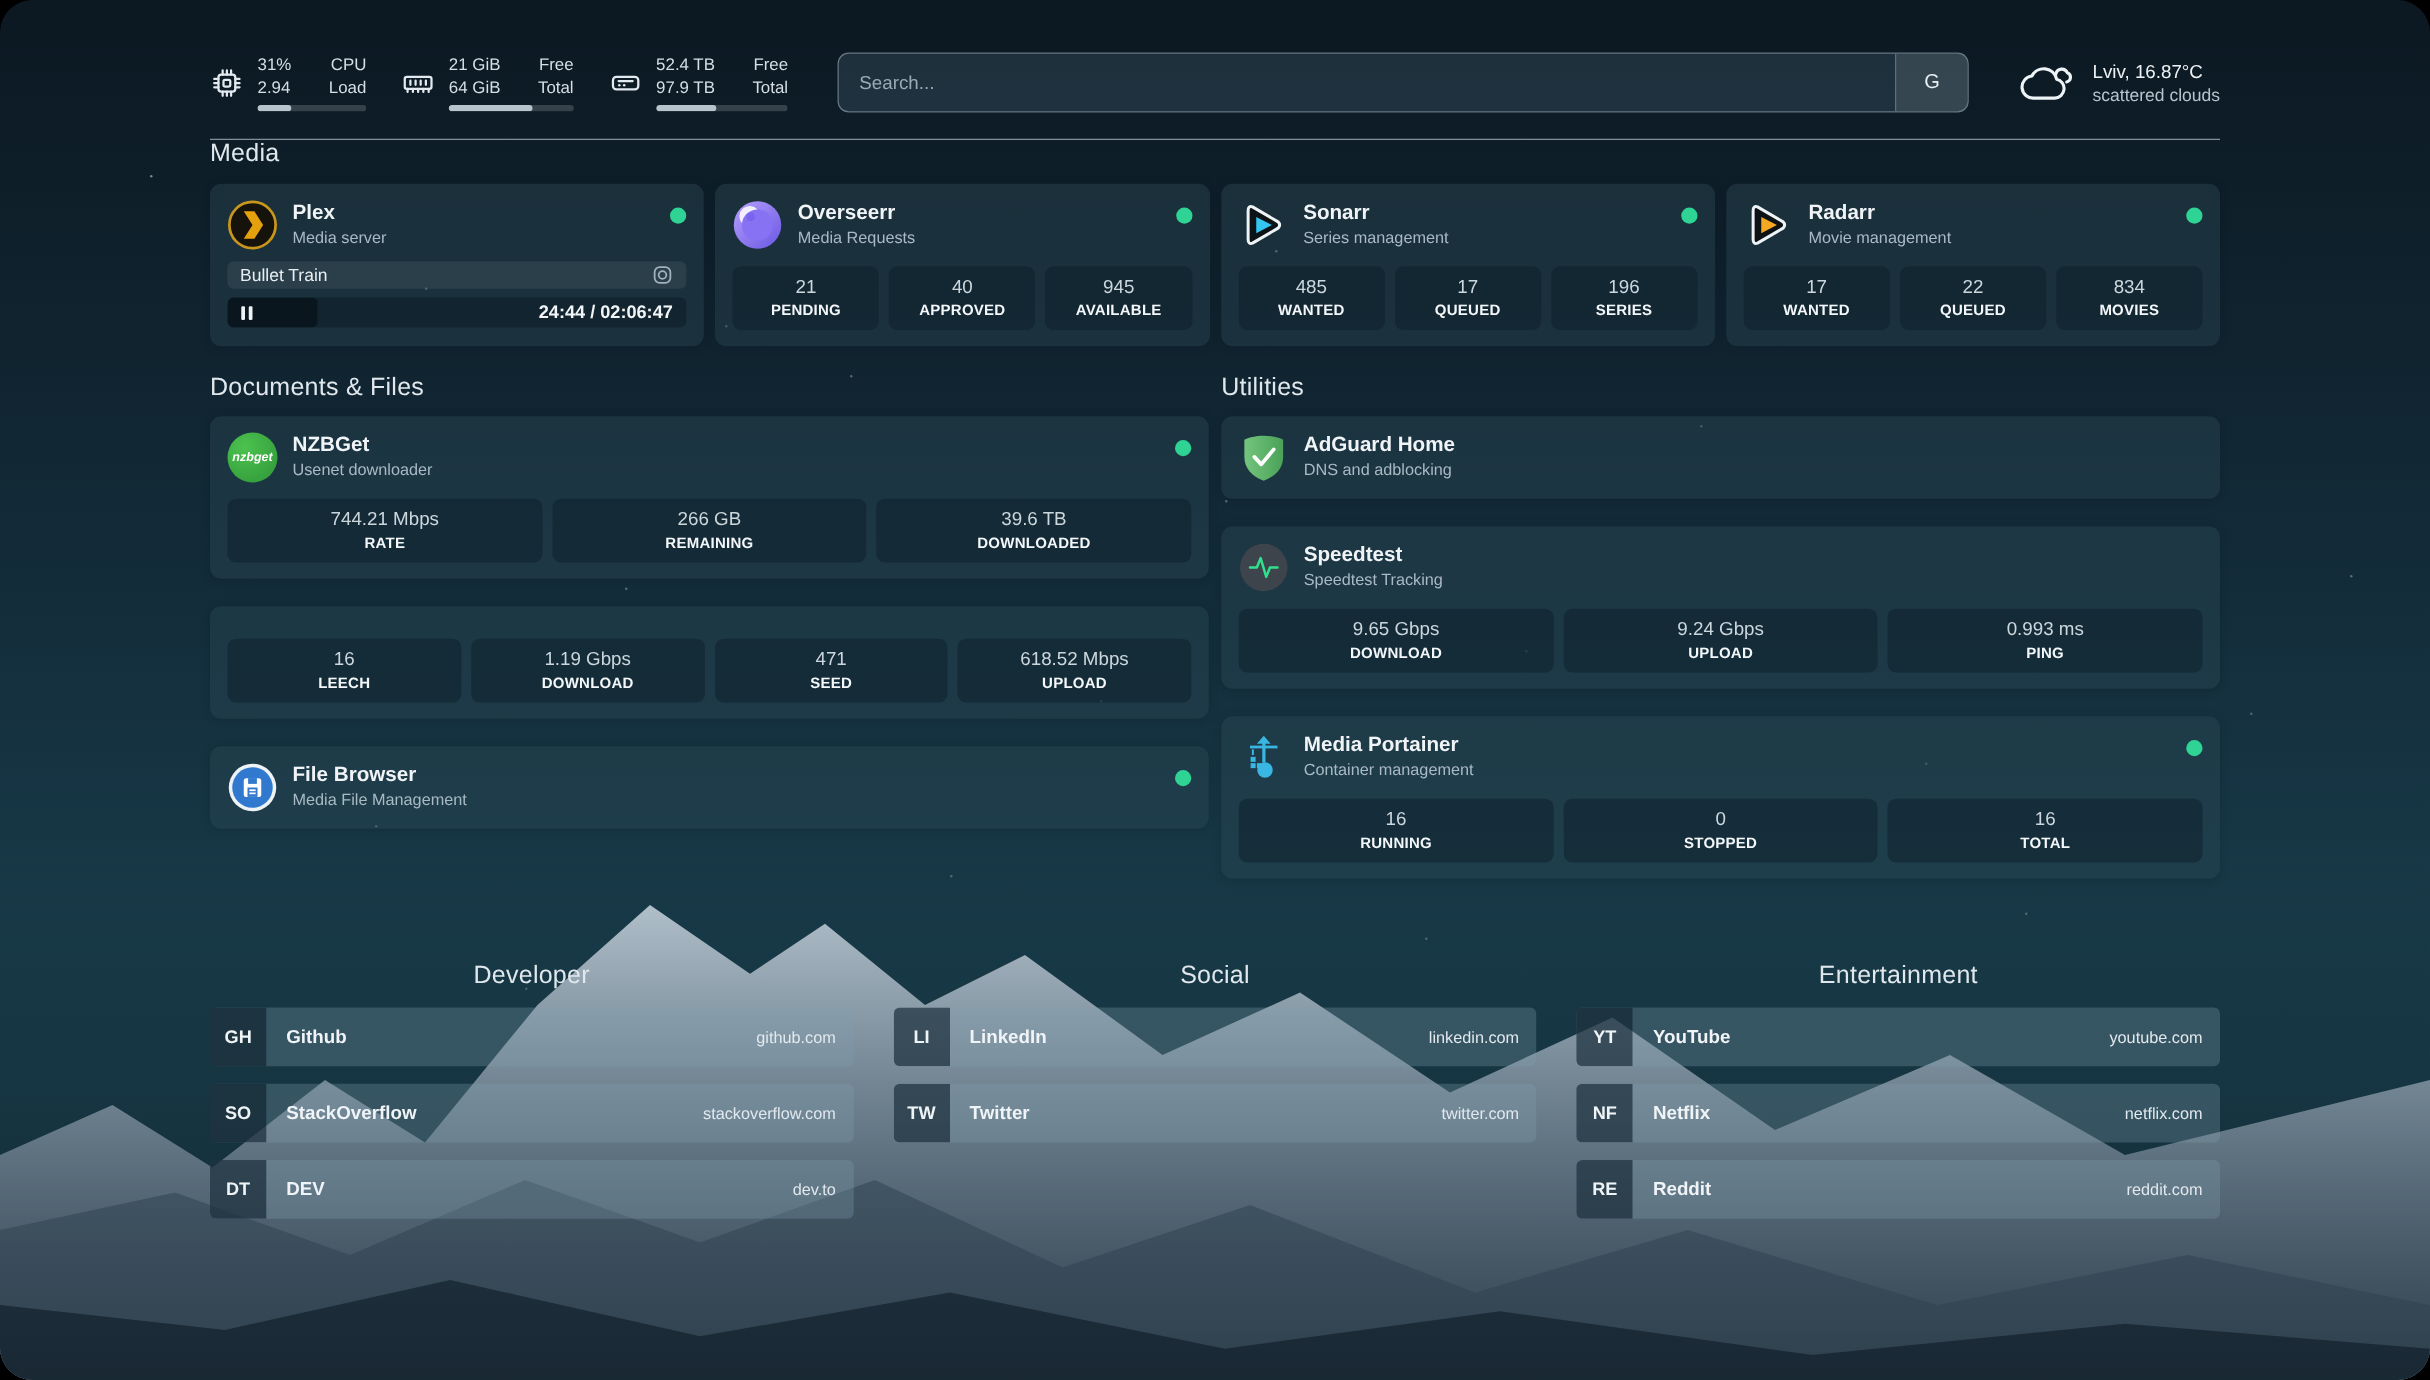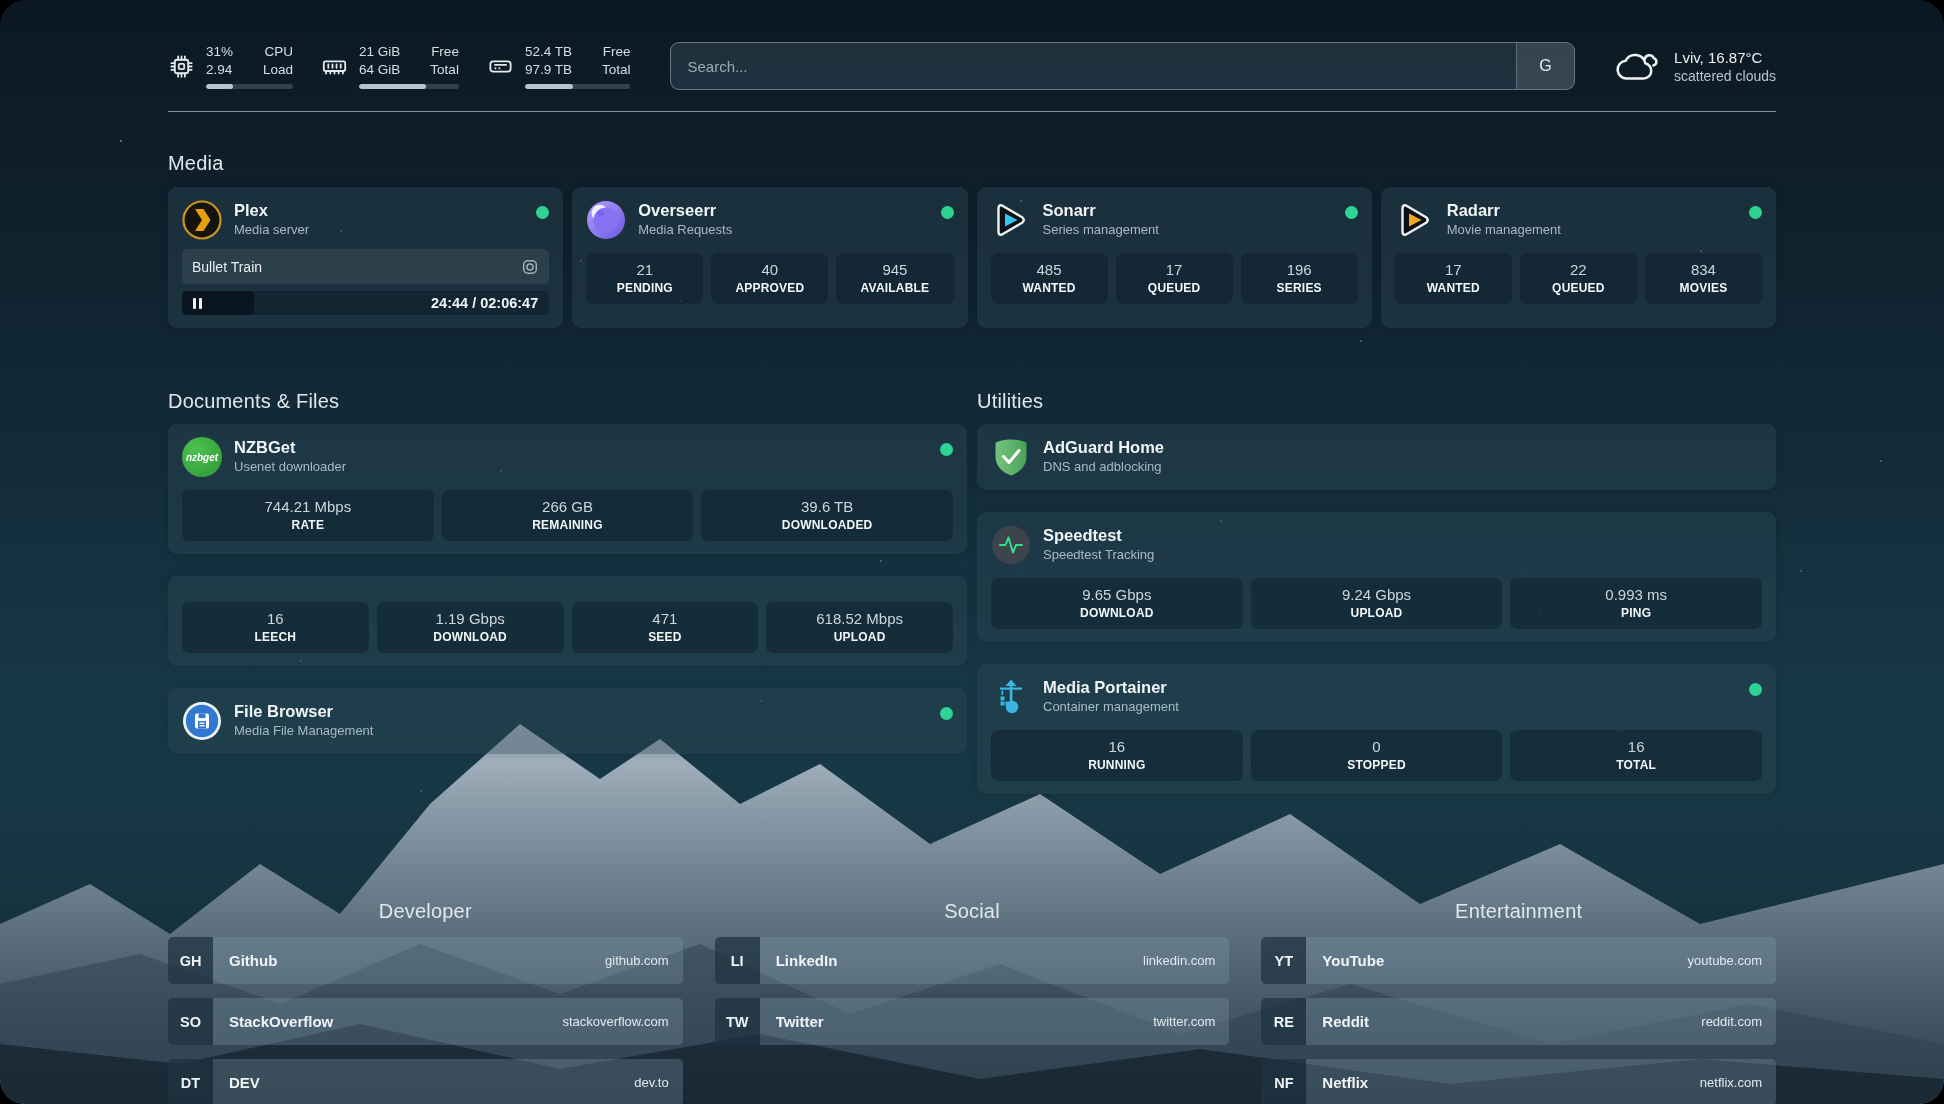--- a/index.html
+++ b/index.html
@@ -39,21 +39,21 @@
 
   .weather { display:flex; align-items:center; gap:13px; }
   .weather-icon { width:46px; height:40px; color:#eef3f6; }
   .weather-icon svg { width:100%; height:100%; }
   .weather-line1 { font-size:15px; color:#ecf1f4; }
   .weather-line2 { font-size:14px; color:#b6c5ce; margin-top:2px; }
 
   .divider { margin-top:21px; height:1px; background:rgba(225,236,243,.55); }
 
   
-  .sec-title { font-size:20px; font-weight:500; color:#e0e8ed; letter-spacing:.2px;margin-top:40px; }
+  .sec-title { font-size:20px; font-weight:500; color:#e0e8ed; letter-spacing:.2px; }
   .media-title { }
   .media-grid { display:grid; grid-template-columns:repeat(4,1fr); gap:9px; margin-top:12px; }
 
   .card { background:rgba(44,72,84,.42); border-radius:9px; padding:13px 14px;
     box-shadow:0 1px 8px rgba(0,0,0,.15); }
   .svc-header { display:flex; align-items:flex-start; gap:12px; }
   .svc-icon { width:40px; height:40px; flex:none; }
   .svc-icon svg { width:100%; height:100%; display:block; }
   .svc-titles { padding-top:1px; }
   .svc-title { font-size:16.5px; font-weight:600; color:#f0f4f7; }
@@ -61,21 +61,21 @@
   .dot { width:13px; height:13px; border-radius:50%; background:#2fd394; margin-left:auto; margin-top:6px; flex:none; }
 
   .stats { display:grid; gap:8px; margin-top:13px; }
   .cols-3 { grid-template-columns:repeat(3,1fr); }
   .cols-4 { grid-template-columns:repeat(4,1fr); }
   .stat { background:rgba(12,30,41,.5); border-radius:7px; text-align:center; padding:8px 4px 9px; }
   .stat-value { font-size:15px; color:#ccd7dd; }
   .stat-label { font-size:12px; font-weight:700; color:#f3f7f9; margin-top:3px; letter-spacing:.2px; }
 
   
-  .np-row { margin-top:9px; height:35px; display:flex; align-items:center; gap:8px;
+  .np-row { margin-top:9px; height:22px; display:flex; align-items:center; gap:8px;
     background:rgba(255,255,255,.07); border-radius:5px; padding:0 10px; }
   .np-title { font-size:14px; color:#e9eef2; }
   .np-cam { margin-left:auto; width:18px; height:18px; color:#9fb2bd; }
   .np-cam svg { width:100%; height:100%; }
   .np-progress { margin-top:7px; height:24px; position:relative; background:rgba(9,24,33,.5);
     border-radius:5px; display:flex; align-items:center; overflow:hidden; }
   .np-elapsed { position:absolute; left:0; top:0; bottom:0; background:rgba(8,18,26,.75);
     border-radius:5px; display:flex; align-items:center; padding-left:11px; }
   .pause-icon { display:flex; gap:3px; }
   .pause-icon i { display:block; width:3px; height:11px; background:#edf2f5; border-radius:1px; }
@@ -568,26 +568,26 @@
       </div>
 
       <div class="bm-col">
         <div class="sec-title">Entertainment</div>
         <div class="bm-row">
           <span class="bm-abbr">YT</span>
           <span class="bm-name">YouTube</span>
           <span class="bm-url">youtube.com</span>
         </div>
         <div class="bm-row">
+          <span class="bm-abbr">NF</span>
+          <span class="bm-name">Netflix</span>
+          <span class="bm-url">netflix.com</span>
+        </div>
+        <div class="bm-row">
           <span class="bm-abbr">RE</span>
           <span class="bm-name">Reddit</span>
           <span class="bm-url">reddit.com</span>
         </div>
-        <div class="bm-row">
-          <span class="bm-abbr">NF</span>
-          <span class="bm-name">Netflix</span>
-          <span class="bm-url">netflix.com</span>
-        </div>
       </div>
     </div>
 
   </div>
 </div>
 
 </body></html>

